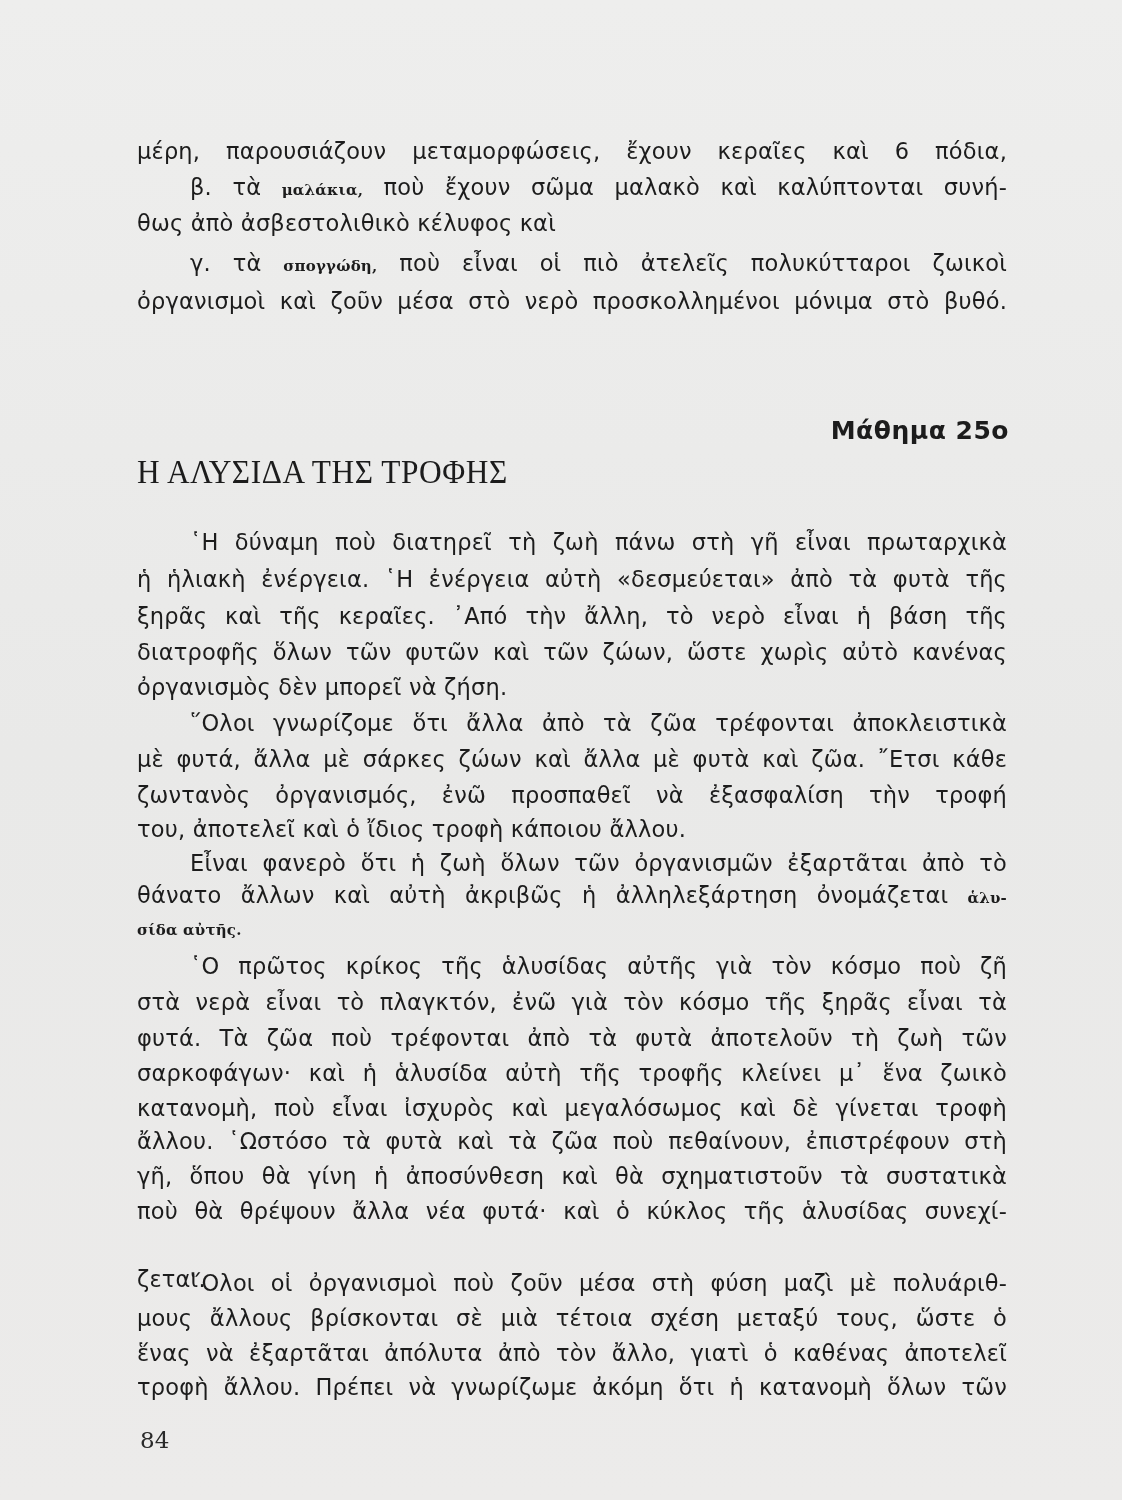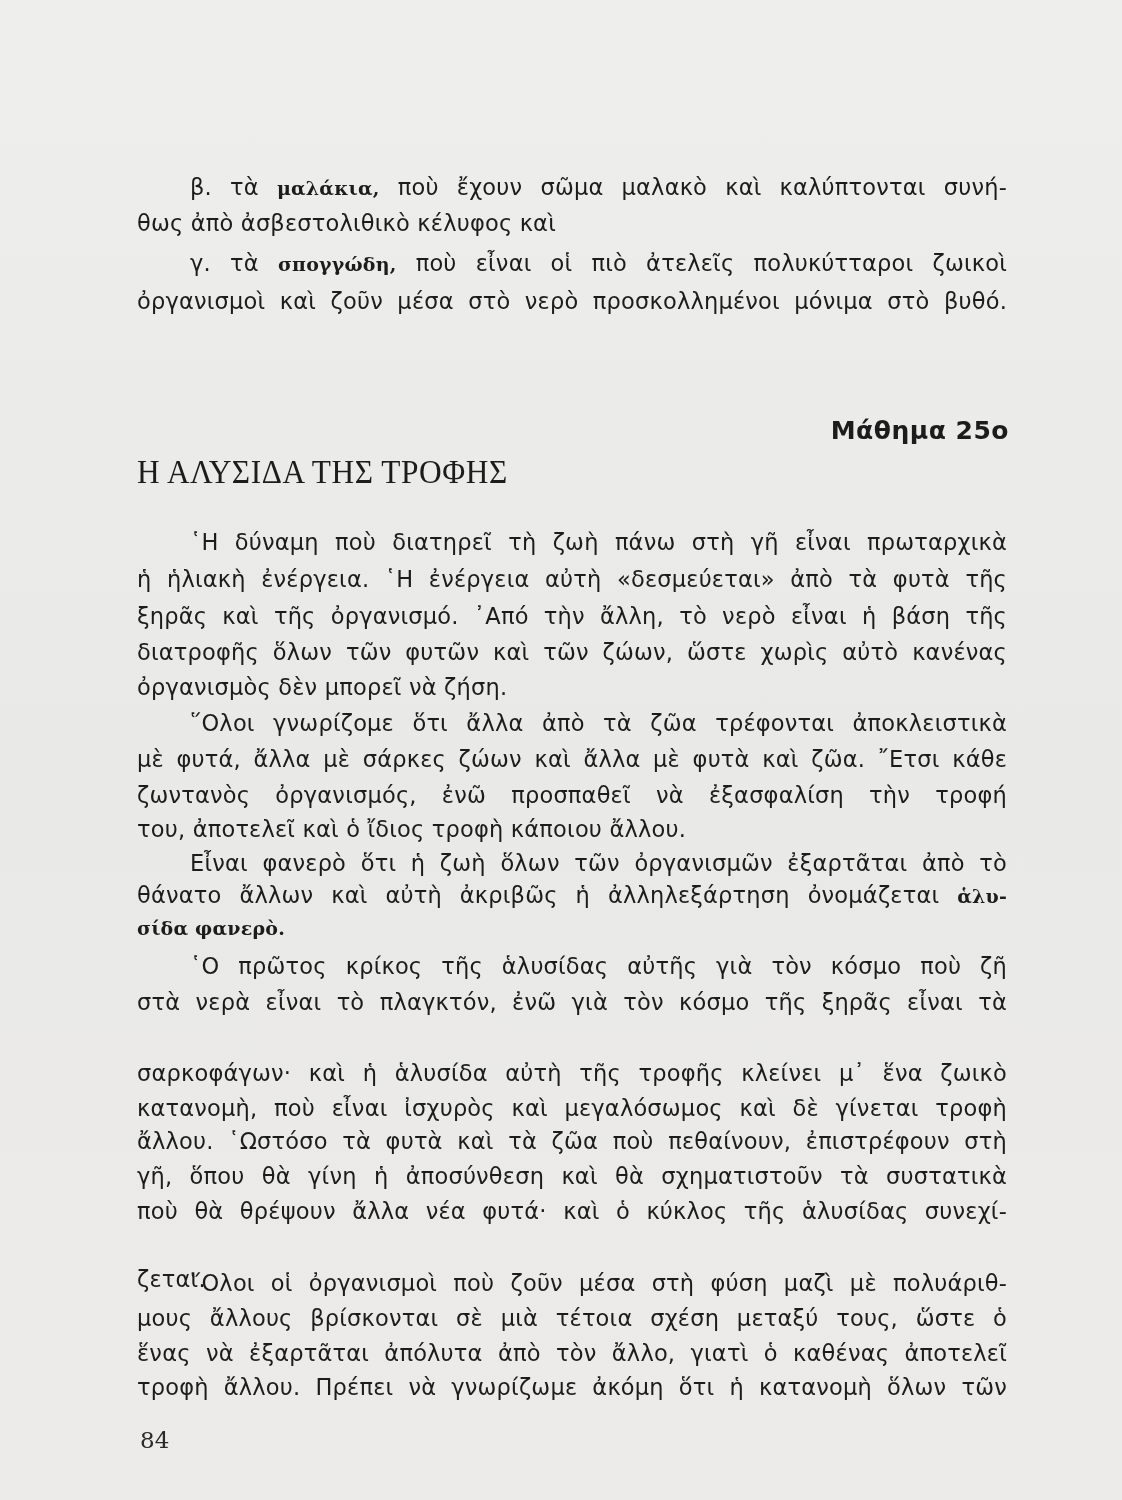--- a/index.html
+++ b/index.html
@@ -22,21 +22,21 @@
     font-size: 22.5px;
     letter-spacing: 0.2px;
     white-space: nowrap;
     line-height: 1;
   }
   .justify { text-align: justify; text-align-last: justify; }
   .indent { left: 190px; width: 817px; }
   .bold-term {
     font-family: "DejaVu Serif", serif;
     font-weight: bold;
-    font-size: 19px;
+    font-size: 15px;
   }
   .lesson {
     position: absolute;
     right: 113px;
     top: 416px;
     font-family: "DejaVu Sans", sans-serif;
     font-weight: bold;
     font-size: 25px;
     letter-spacing: 0.5px;
   }
@@ -58,49 +58,51 @@
     font-size: 23px;
     color: #2a2a2a;
     text-align: center;
   }
 </style>
 </head>
 <body>
 
 <div class="page">
 
+  <div class="line justify" style="top:140px">μέρη, παρουσιάζουν μεταμορφώσεις, ἔχουν κεραῖες καὶ 6 πόδια,</div>
 
   <div class="line indent justify" style="top:176px"><span>β. τὰ </span><span class="bold-term">μαλάκια,</span><span> ποὺ ἔχουν σῶμα μαλακὸ καὶ καλύπτονται συνή-</span></div>
 
   <div class="line" style="top:212px">θως ἀπὸ ἀσβεστολιθικὸ κέλυφος καὶ</div>
 
   <div class="line indent justify" style="top:252px"><span>γ. τὰ </span><span class="bold-term">σπογγώδη,</span><span> ποὺ εἶναι οἱ πιὸ ἀτελεῖς πολυκύτταροι ζωικοὶ</span></div>
 
   <div class="line justify" style="top:290px">ὀργανισμοὶ καὶ ζοῦν μέσα στὸ νερὸ προσκολλημένοι μόνιμα στὸ βυθό.</div>
 
   <div class="lesson">Μάθημα 25ο</div>
   <div class="title">Η ΑΛΥΣΙΔΑ ΤΗΣ ΤΡΟΦΗΣ</div>
 
   <div class="line indent justify" style="top:531px">῾Η δύναμη ποὺ διατηρεῖ τὴ ζωὴ πάνω στὴ γῆ εἶναι πρωταρχικὰ</div>
   <div class="line justify" style="top:568px">ἡ ἡλιακὴ ἐνέργεια. ῾Η ἐνέργεια αὐτὴ «δεσμεύεται» ἀπὸ τὰ φυτὰ τῆς</div>
-  <div class="line justify" style="top:605px">ξηρᾶς καὶ τῆς ὀργανισμό. ᾿Από τὴν ἄλλη, τὸ νερὸ εἶναι ἡ βάση τῆς</div>
+  <div class="line justify" style="top:605px">ξηρᾶς καὶ τῆς κεραῖες. ᾿Από τὴν ἄλλη, τὸ νερὸ εἶναι ἡ βάση τῆς</div>
   <div class="line justify" style="top:641px">διατροφῆς ὅλων τῶν φυτῶν καὶ τῶν ζώων, ὥστε χωρὶς αὐτὸ κανένας</div>
   <div class="line" style="top:676px">ὀργανισμὸς δὲν μπορεῖ νὰ ζήση.</div>
 
   <div class="line indent justify" style="top:712px">῞Ολοι γνωρίζομε ὅτι ἄλλα ἀπὸ τὰ ζῶα τρέφονται ἀποκλειστικὰ</div>
   <div class="line justify" style="top:748px">μὲ φυτά, ἄλλα μὲ σάρκες ζώων καὶ ἄλλα μὲ φυτὰ καὶ ζῶα. ῎Ετσι κάθε</div>
   <div class="line justify" style="top:784px">ζωντανὸς ὀργανισμός, ἐνῶ προσπαθεῖ νὰ ἐξασφαλίση τὴν τροφή</div>
   <div class="line indent justify" style="top:852px">Εἶναι φανερὸ ὅτι ἡ ζωὴ ὅλων τῶν ὀργανισμῶν ἐξαρτᾶται ἀπὸ τὸ</div>
 
   <div class="line" style="top:818px">του, ἀποτελεῖ καὶ ὁ ἴδιος τροφὴ κάποιου ἄλλου.</div>
   <div class="line justify" style="top:884px"><span>θάνατο ἄλλων καὶ αὐτὴ ἀκριβῶς ἡ ἀλληλεξάρτηση ὀνομάζεται </span><span class="bold-term">ἁλυ-</span></div>
-  <div class="line" style="top:916px"><span class="bold-term">σίδα φανερὸ.</span></div>
+  <div class="line" style="top:916px"><span class="bold-term">σίδα αὐτῆς.</span></div>
 
   <div class="line indent justify" style="top:955px">῾Ο πρῶτος κρίκος τῆς ἁλυσίδας αὐτῆς γιὰ τὸν κόσμο ποὺ ζῆ</div>
   <div class="line justify" style="top:991px">στὰ νερὰ εἶναι τὸ πλαγκτόν, ἐνῶ γιὰ τὸν κόσμο τῆς ξηρᾶς εἶναι τὰ</div>
+  <div class="line justify" style="top:1027px">φυτά. Τὰ ζῶα ποὺ τρέφονται ἀπὸ τὰ φυτὰ ἀποτελοῦν τὴ ζωὴ τῶν</div>
   <div class="line justify" style="top:1062px">σαρκοφάγων· καὶ ἡ ἁλυσίδα αὐτὴ τῆς τροφῆς κλείνει μ᾿ ἕνα ζωικὸ</div>
   <div class="line justify" style="top:1097px">κατανομὴ, ποὺ εἶναι ἰσχυρὸς καὶ μεγαλόσωμος καὶ δὲ γίνεται τροφὴ</div>
   <div class="line justify" style="top:1130px">ἄλλου. ῾Ωστόσο τὰ φυτὰ καὶ τὰ ζῶα ποὺ πεθαίνουν, ἐπιστρέφουν στὴ</div>
   <div class="line justify" style="top:1165px">γῆ, ὅπου θὰ γίνη ἡ ἀποσύνθεση καὶ θὰ σχηματιστοῦν τὰ συστατικὰ</div>
   <div class="line justify" style="top:1200px">ποὺ θὰ θρέψουν ἄλλα νέα φυτά· καὶ ὁ κύκλος τῆς ἁλυσίδας συνεχί-</div>
   <div class="line" style="top:1268px">ζεται.</div>
 
   <div class="line indent justify" style="top:1272px">῞Ολοι οἱ ὀργανισμοὶ ποὺ ζοῦν μέσα στὴ φύση μαζὶ μὲ πολυάριθ-</div>
   <div class="line justify" style="top:1307px">μους ἄλλους βρίσκονται σὲ μιὰ τέτοια σχέση μεταξύ τους, ὥστε ὁ</div>
   <div class="line justify" style="top:1342px">ἕνας νὰ ἐξαρτᾶται ἀπόλυτα ἀπὸ τὸν ἄλλο, γιατὶ ὁ καθένας ἀποτελεῖ</div>

